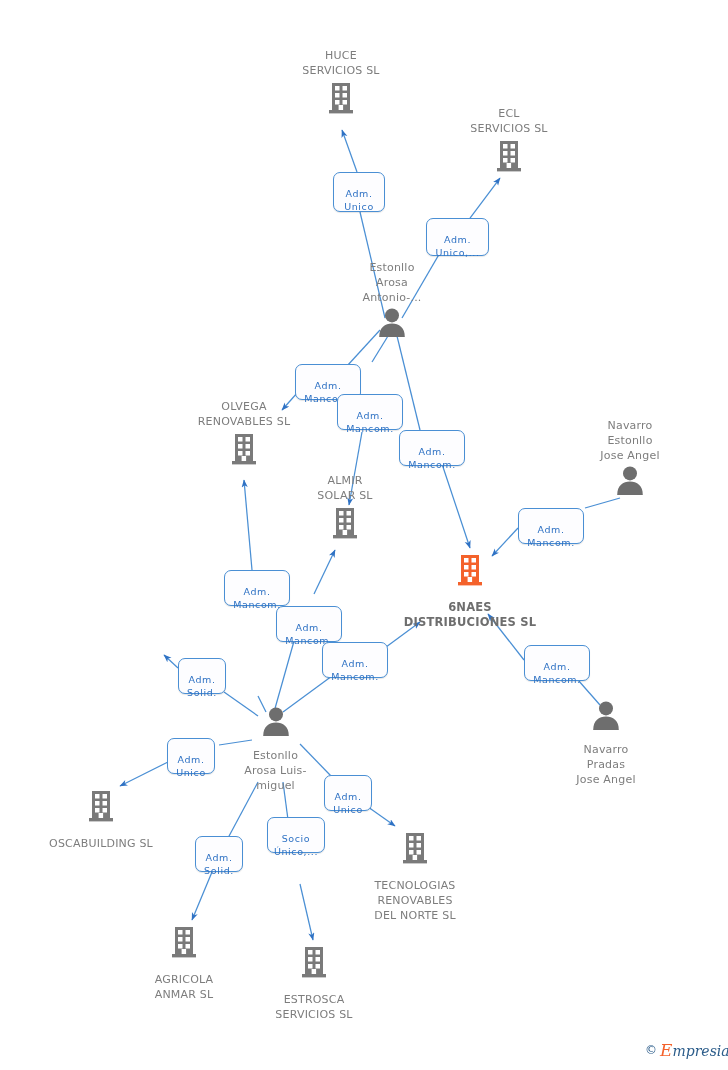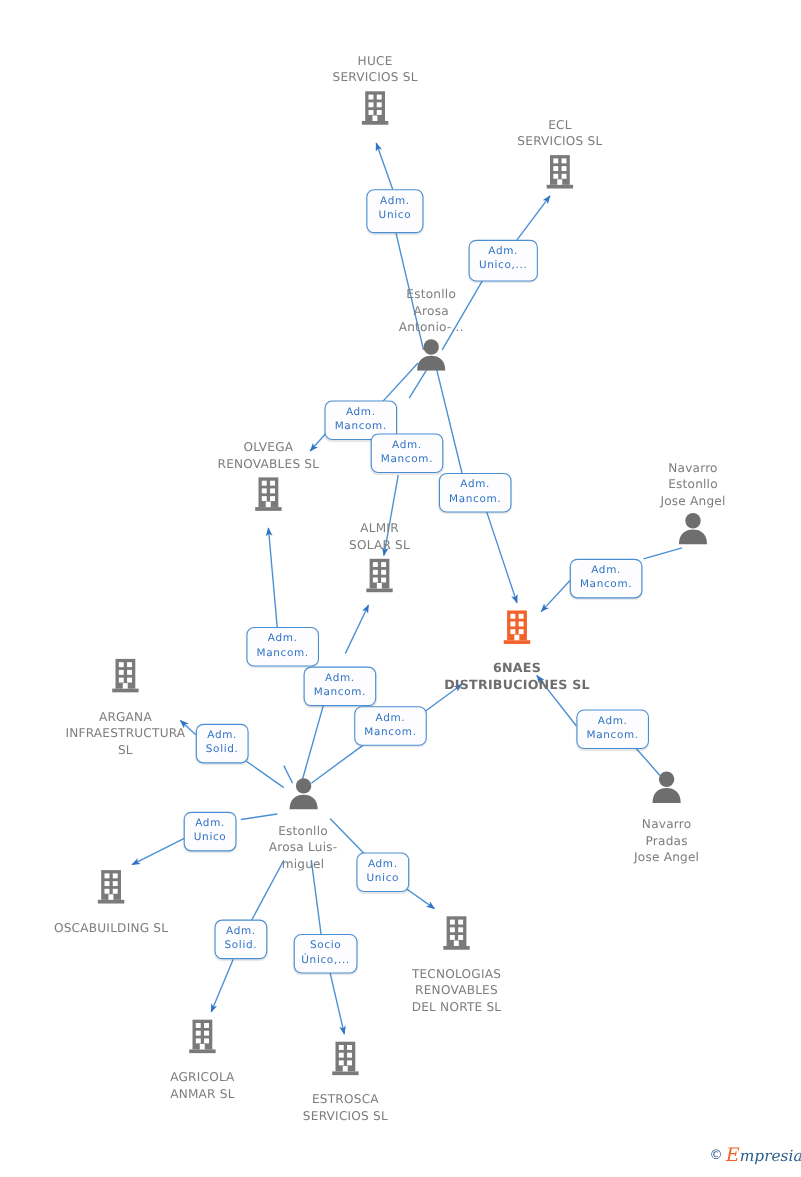--- a/index.html
+++ b/index.html
@@ -20,21 +20,21 @@
   }
   .node.focal .cap{color:#6e6e6e;font-weight:bold;font-size:11.5px;}
   .node .cap.above{margin-bottom:2px;}
   .node .cap.below{margin-top:12px;}
 
   
   .chip{
     position:absolute;box-sizing:border-box;
     background:#fdfdff;border:1.4px solid #4a8fd4;border-radius:7px;
     color:#2f72c4;font-size:9.5px;line-height:13px;text-align:center;
-    padding:3px 4px 3px 4px;letter-spacing:.6px;
+    padding:14px 4px 3px 4px;letter-spacing:.6px;
     box-shadow:0 1px 1px rgba(0,0,0,.10);
     white-space:pre-line;
   }
 </style>
 </head>
 <body>
 
 <div id="graph">
 
   <svg class="edges" viewBox="0 0 728 1070" xmlns="http://www.w3.org/2000/svg">
@@ -195,38 +195,20 @@
           <rect x="16.5" y="13" width="4.5" height="4.5"></rect>
       <rect x="9" y="20" width="4.5" height="4.5"></rect>
           <rect x="16.5" y="20" width="4.5" height="4.5"></rect>
       <rect x="12.6" y="25" width="4.5" height="5"></rect>
         </g>
     </svg>
     <span class="cap below">6NAES
 DISTRIBUCIONES SL</span>
   </div>
 
-  <div class="node" style="left:55px;top:596px;width:118px;">
-    <svg class="icon" width="30" height="36" viewBox="0 0 30 36">
-      <rect x="6" y="3" width="18" height="27" fill="#7a7a7a"></rect>
-        <rect x="3" y="30" width="24" height="3.4" fill="#7a7a7a"></rect>
-      <g fill="#ffffff">
-          <rect x="9" y="6" width="4.5" height="4.5"></rect>
-          <rect x="16.5" y="6" width="4.5" height="4.5"></rect>
-      <rect x="9" y="13" width="4.5" height="4.5"></rect>
-          <rect x="16.5" y="13" width="4.5" height="4.5"></rect>
-      <rect x="9" y="20" width="4.5" height="4.5"></rect>
-          <rect x="16.5" y="20" width="4.5" height="4.5"></rect>
-      <rect x="12.6" y="25" width="4.5" height="5"></rect>
-        </g>
-    </svg>
-    <span class="cap below">ARGANA
-INFRAESTRUCTURA
-SL</span>
-  </div>
 
   <div class="node" style="left:551px;top:700px;width:110px;">
     <svg class="icon" width="32" height="30" viewBox="0 0 32 30">
       <circle cx="16" cy="8.4" r="7" fill="#6e6e6e"></circle>
       <path d="M3.2 30 C3.2 20.2 9 16.4 16 16.4 C23 16.4 28.8 20.2 28.8 30 Z" fill="#6e6e6e"></path>
     </svg>
     <span class="cap below">Navarro
 Pradas
 Jose Angel</span>
   </div>
@@ -334,21 +316,21 @@
   <div class="chip" style="left:178px;top:658px;width:48px;height:36px;">Adm.
 Solid.</div>
   <div class="chip" style="left:524px;top:645px;width:66px;height:36px;">Adm.
 Mancom.</div>
   <div class="chip" style="left:167px;top:738px;width:48px;height:36px;">Adm.
 Unico</div>
   <div class="chip" style="left:324px;top:775px;width:48px;height:36px;">Adm.
 Unico</div>
   <div class="chip" style="left:195px;top:836px;width:48px;height:36px;">Adm.
 Solid.</div>
-  <div class="chip" style="left:267px;top:849px;width:58px;height:36px;">Socio
+  <div class="chip" style="left:267px;top:817px;width:58px;height:36px;">Socio
 Único,...</div>
 
   <div style="position:absolute;left:645px;top:1040px;display:flex;align-items:center;gap:3px;">
     <span style="color:#2b5c8a;font-size:12px;">©</span>
     <span style="color:#2b5c8a;font-size:14px;font-style:italic;font-family:'DejaVu Serif','Liberation Serif',serif;"><span style="color:#f4622b;font-size:17px;">E</span>mpresia</span>
   </div>
 
 </div>
 
 </body></html>

